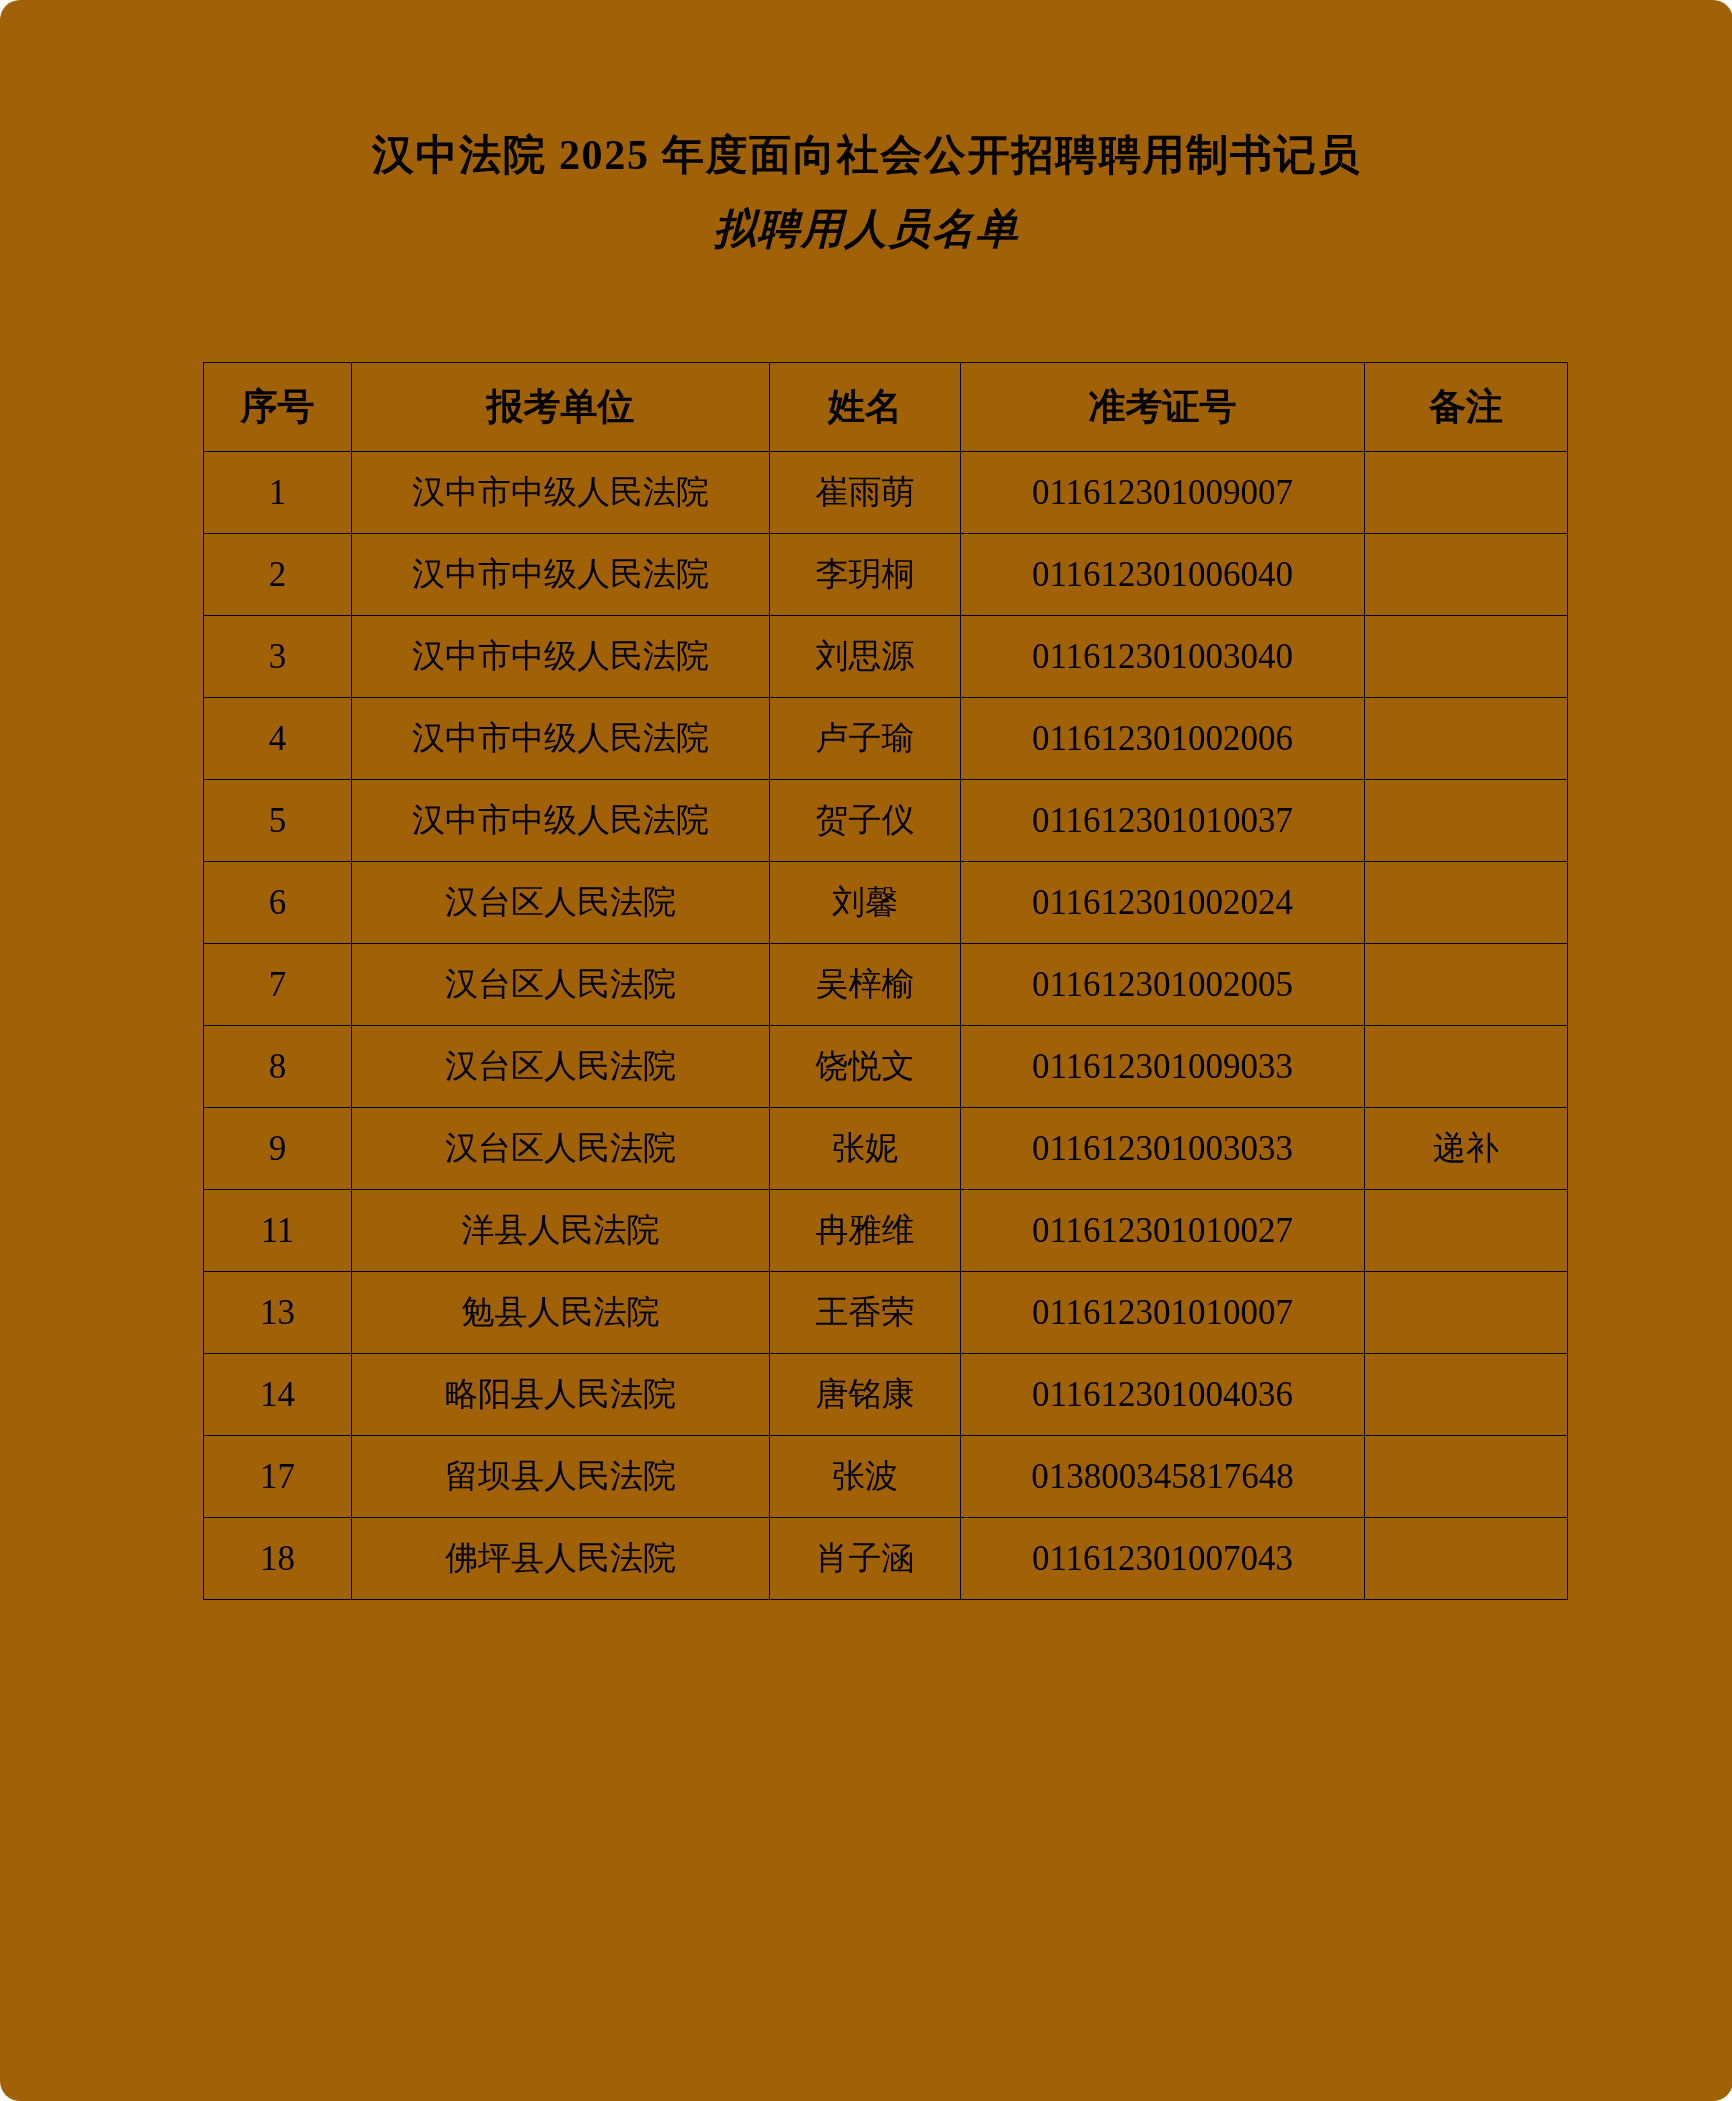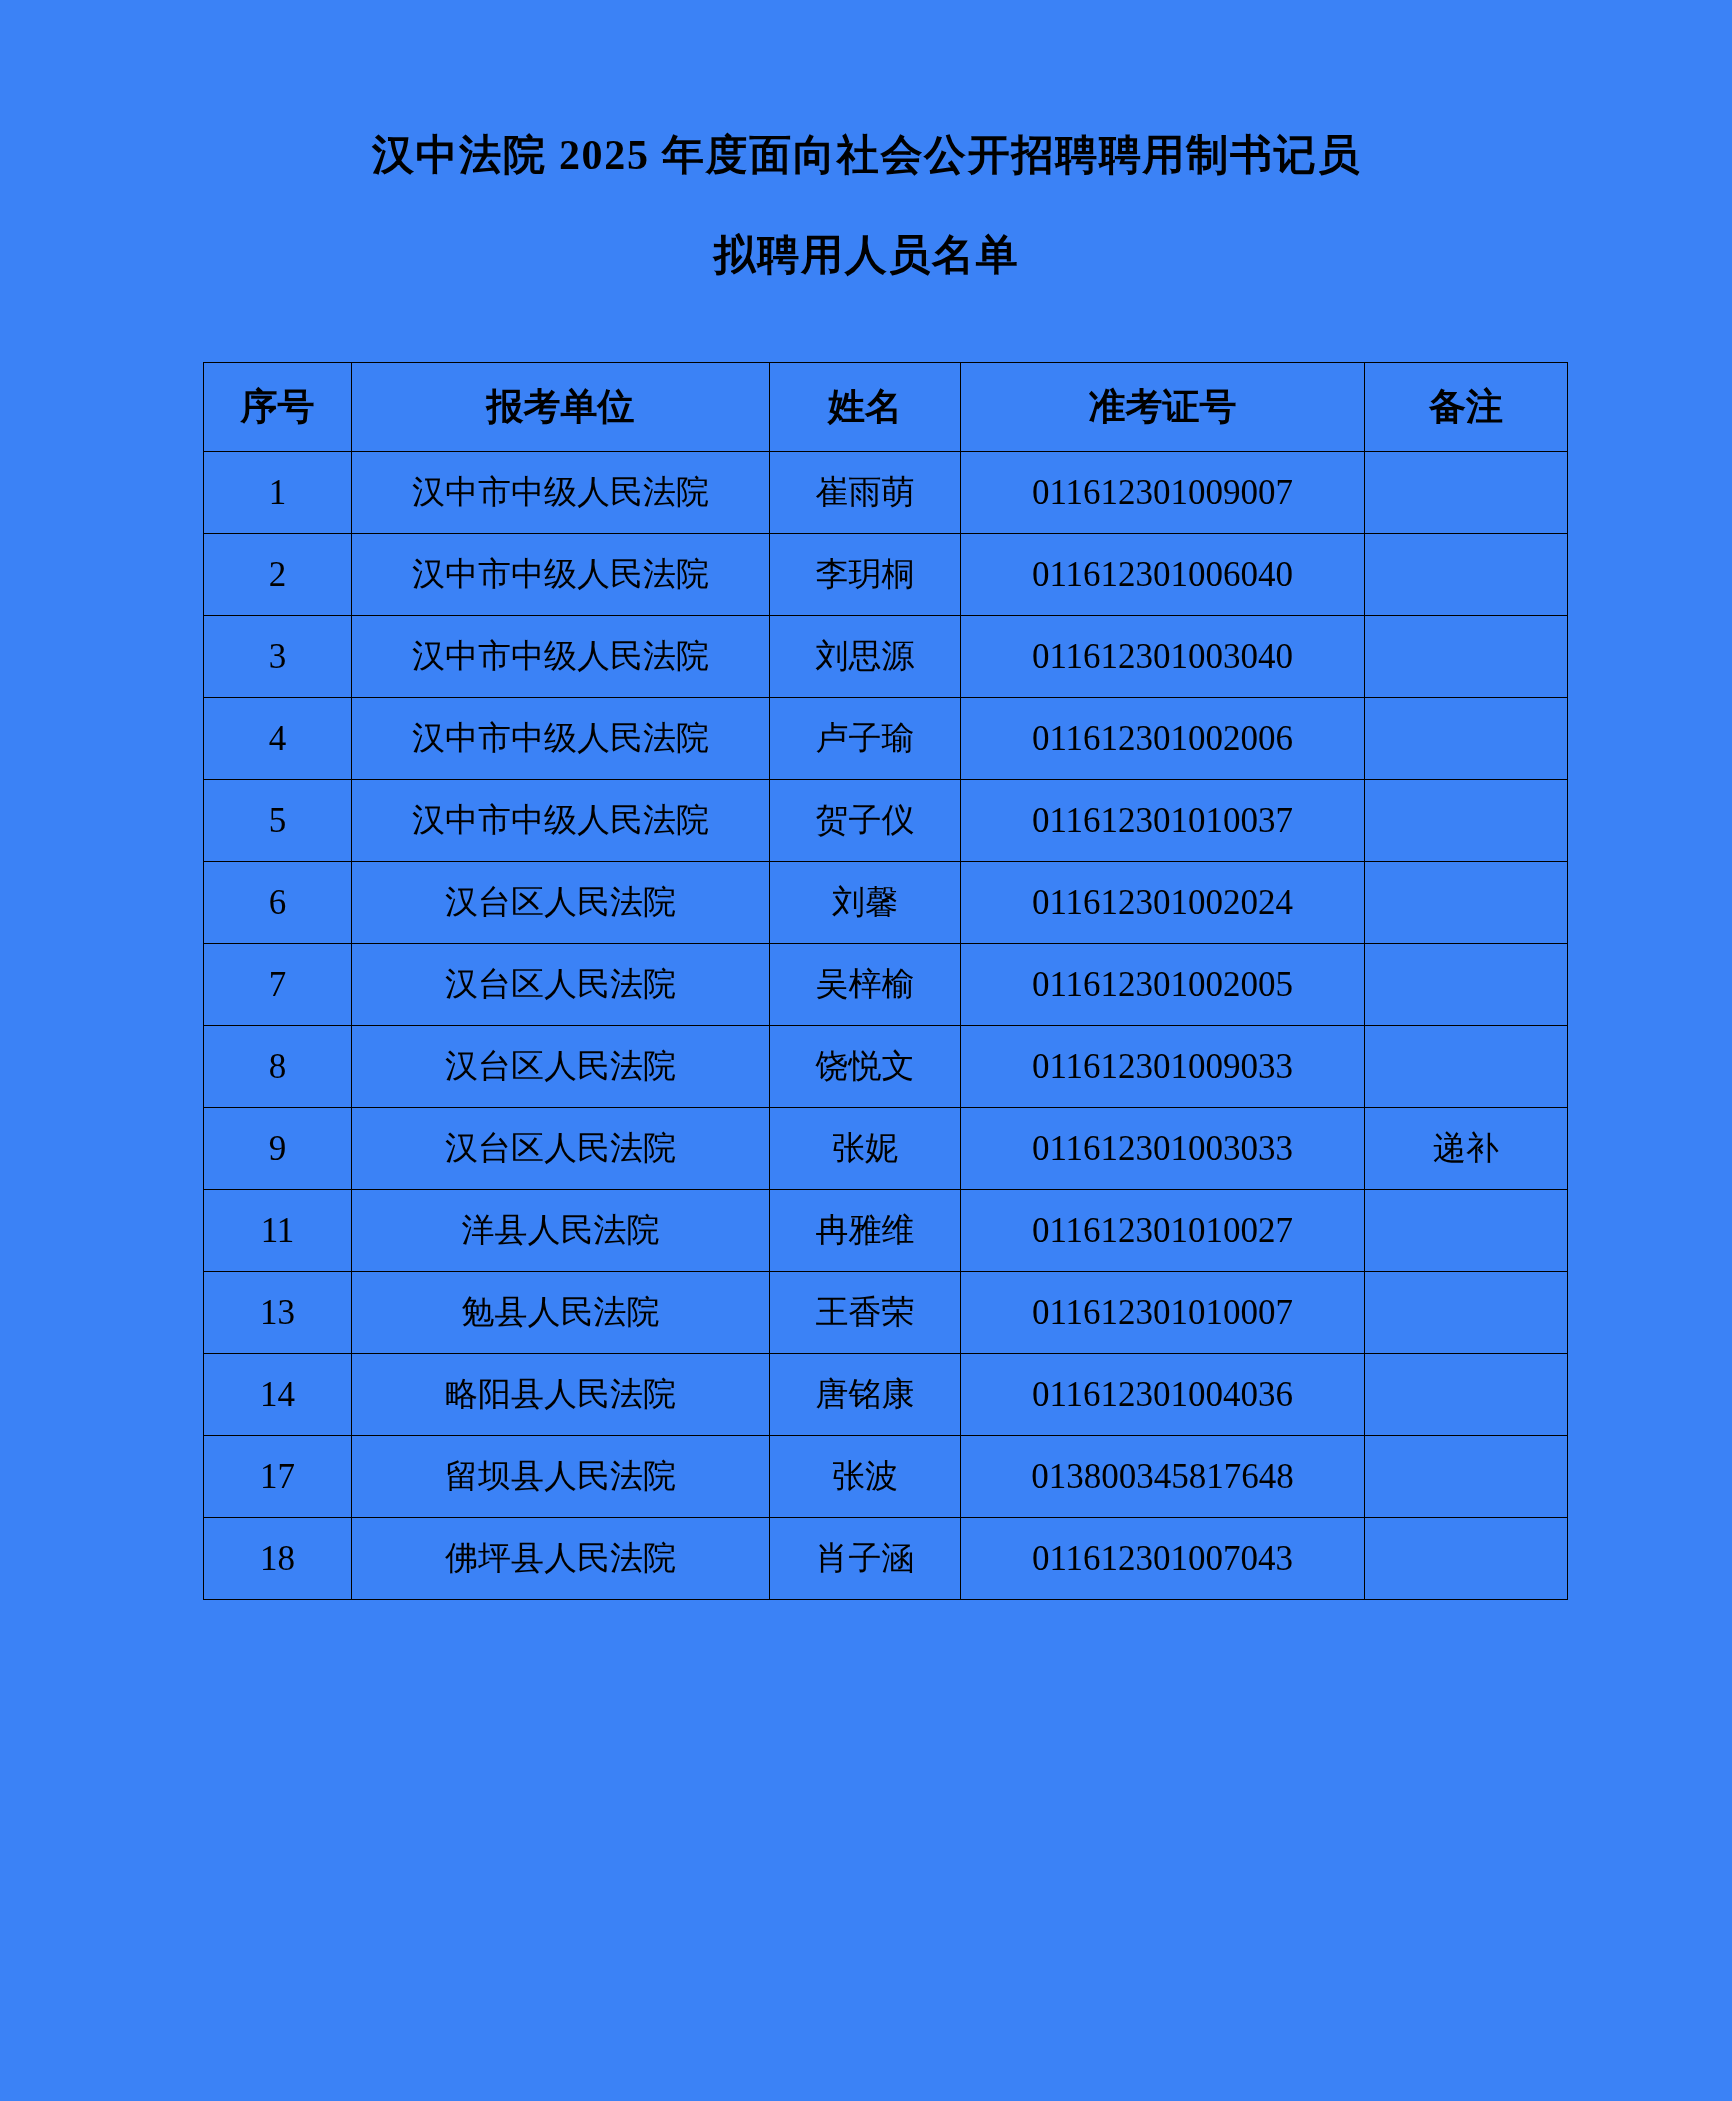--- a/index.html
+++ b/index.html
@@ -6,36 +6,37 @@
     margin: 0;
     padding: 0;
     background: #ffffff;
     color: #000000;
     font-family: "Liberation Serif", serif;
   }
   .page {
     position: relative;
     width: 1733px;
     height: 2101px;
-    background: #3b82f6;
+    background: #a16207;
     overflow: hidden;
+    border-radius: 20px;
   }
   .title-line {
     position: absolute;
     left: 0;
     width: 100%;
     text-align: center;
     font-weight: bold;
     font-size: 42px;
     line-height: 52px;
     letter-spacing: 1.7px;
     font-family: "Liberation Serif", "DejaVu Serif", serif;
   }
   .title-line.line1 { top: 129px; }
-  .title-line.line2 { top: 229px; }
+  .title-line.line2 { top: 203px; font-style: italic; }
 
   table.roster {
     position: absolute;
     left: 203px;
     top: 362px;
     width: 1363px;
     border-collapse: collapse;
     table-layout: fixed;
   }
   table.roster th,

